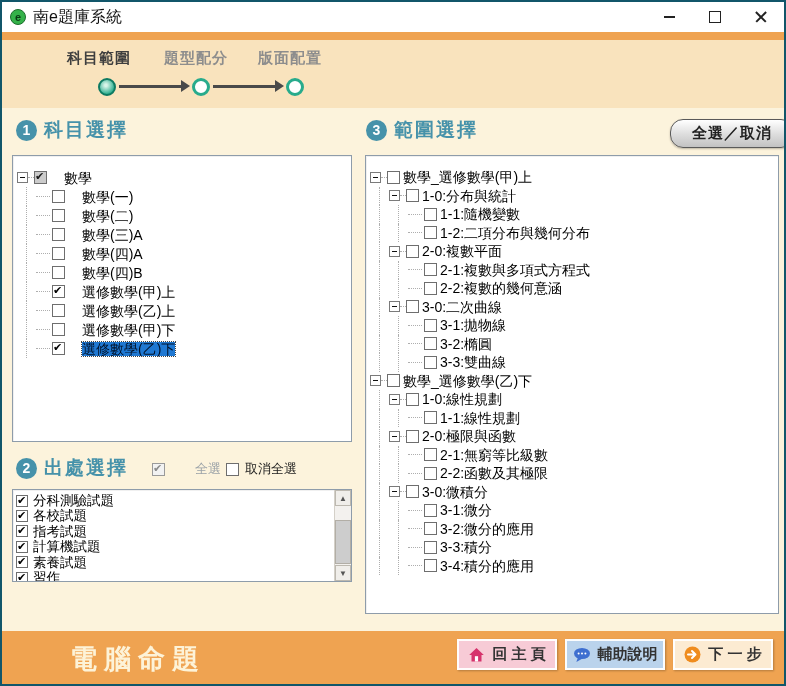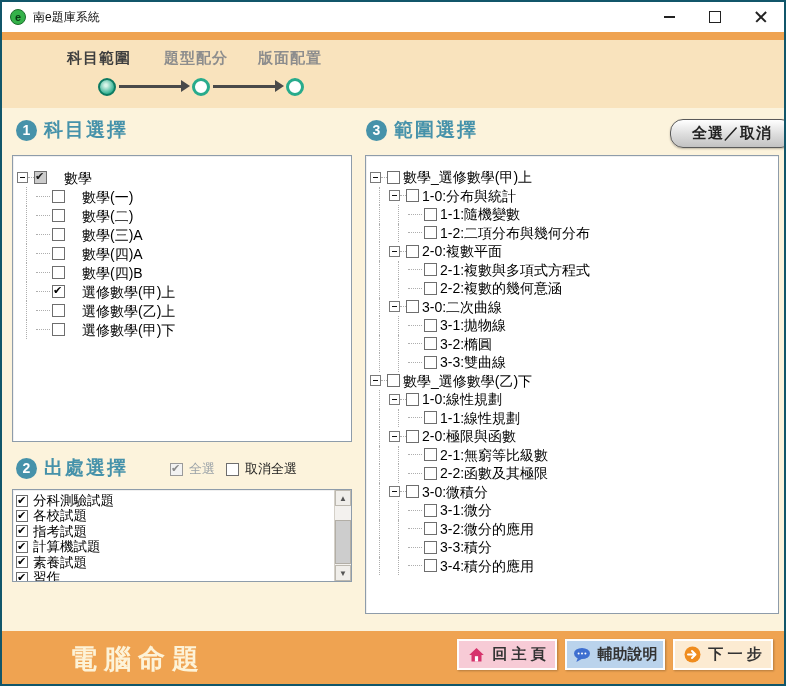--- a/index.html
+++ b/index.html
@@ -7,21 +7,21 @@
     position:relative;width:786px;height:686px;box-sizing:border-box;
     border:2px solid #11566a;background:#fff;overflow:hidden;
     font-family:"Liberation Sans","DejaVu Sans",sans-serif;
     -webkit-font-smoothing:antialiased;
   }
   
   .titlebar{position:absolute;left:0;top:0;width:782px;height:30px;background:#fff;display:flex;align-items:center;}
   .appicon{width:16px;height:16px;border-radius:50%;background:#35b24a;border:1px solid #1c6e2d;
     margin-left:8px;display:flex;align-items:center;justify-content:center;
     color:#083b14;font-size:11px;font-weight:bold;box-sizing:border-box;}
-  .apptitle{margin-left:7px;font-size:12px;color:#111;}
+  .apptitle{margin-left:7px;font-size:16px;color:#111;}
   .wincontrols{margin-left:auto;display:flex;height:100%;}
   .winbtn{width:46px;height:100%;display:flex;align-items:center;justify-content:center;cursor:default;}
   .glyph-min{width:11px;height:1px;background:#222;border-bottom:1px solid #222;}
   .glyph-max{width:10px;height:10px;border:1px solid #222;}
   .glyph-close{position:relative;width:12px;height:12px;}
   .glyph-close::before,.glyph-close::after{content:"";position:absolute;left:-1px;top:5px;width:14px;height:1.5px;background:#222;}
   .glyph-close::before{transform:rotate(45deg);}
   .glyph-close::after{transform:rotate(-45deg);}
   
   .stripe{position:absolute;left:0;top:30px;width:782px;height:8px;background:var(--orange,#efa351);}
@@ -183,28 +183,34 @@
             <span class="hg"></span>
             <span class="cb off"></span>
             <span class="tlbl wide">選修數學(乙)上</span>
           </div>
           <div class="trow">
             <span class="vg"></span>
             <span class="hg"></span>
             <span class="cb off"></span>
             <span class="tlbl wide">選修數學(甲)下</span>
           </div>
+          <div class="trow">
+            <span class="vg"></span>
+            <span class="hg"></span>
+            <span class="cb on"></span>
+            <span class="tlbl wide selected">選修數學(乙)下</span>
+          </div>
         </div>
     </div>
 
     <div class="sechead" style="left:14px;top:347px;">
       <div class="badge">2</div>
       <div class="sectitle">出處選擇</div>
     </div>
-    <div class="hdrcheck" style="left:168px;top:352px;">
+    <div class="hdrcheck" style="left:150px;top:352px;gap:24px;">
       <span class="cb dison"></span>
       <span class="lab gray">全選</span>
     </div>
     <div class="hdrcheck" style="left:224px;top:352px;">
       <span class="cb off"></span>
       <span class="lab dark">取消全選</span>
     </div>
     <div class="whitebox" style="left:10px;top:381px;width:340px;height:93px;">
       <div class="srclist" id="source-list">
           <div class="lrow">

